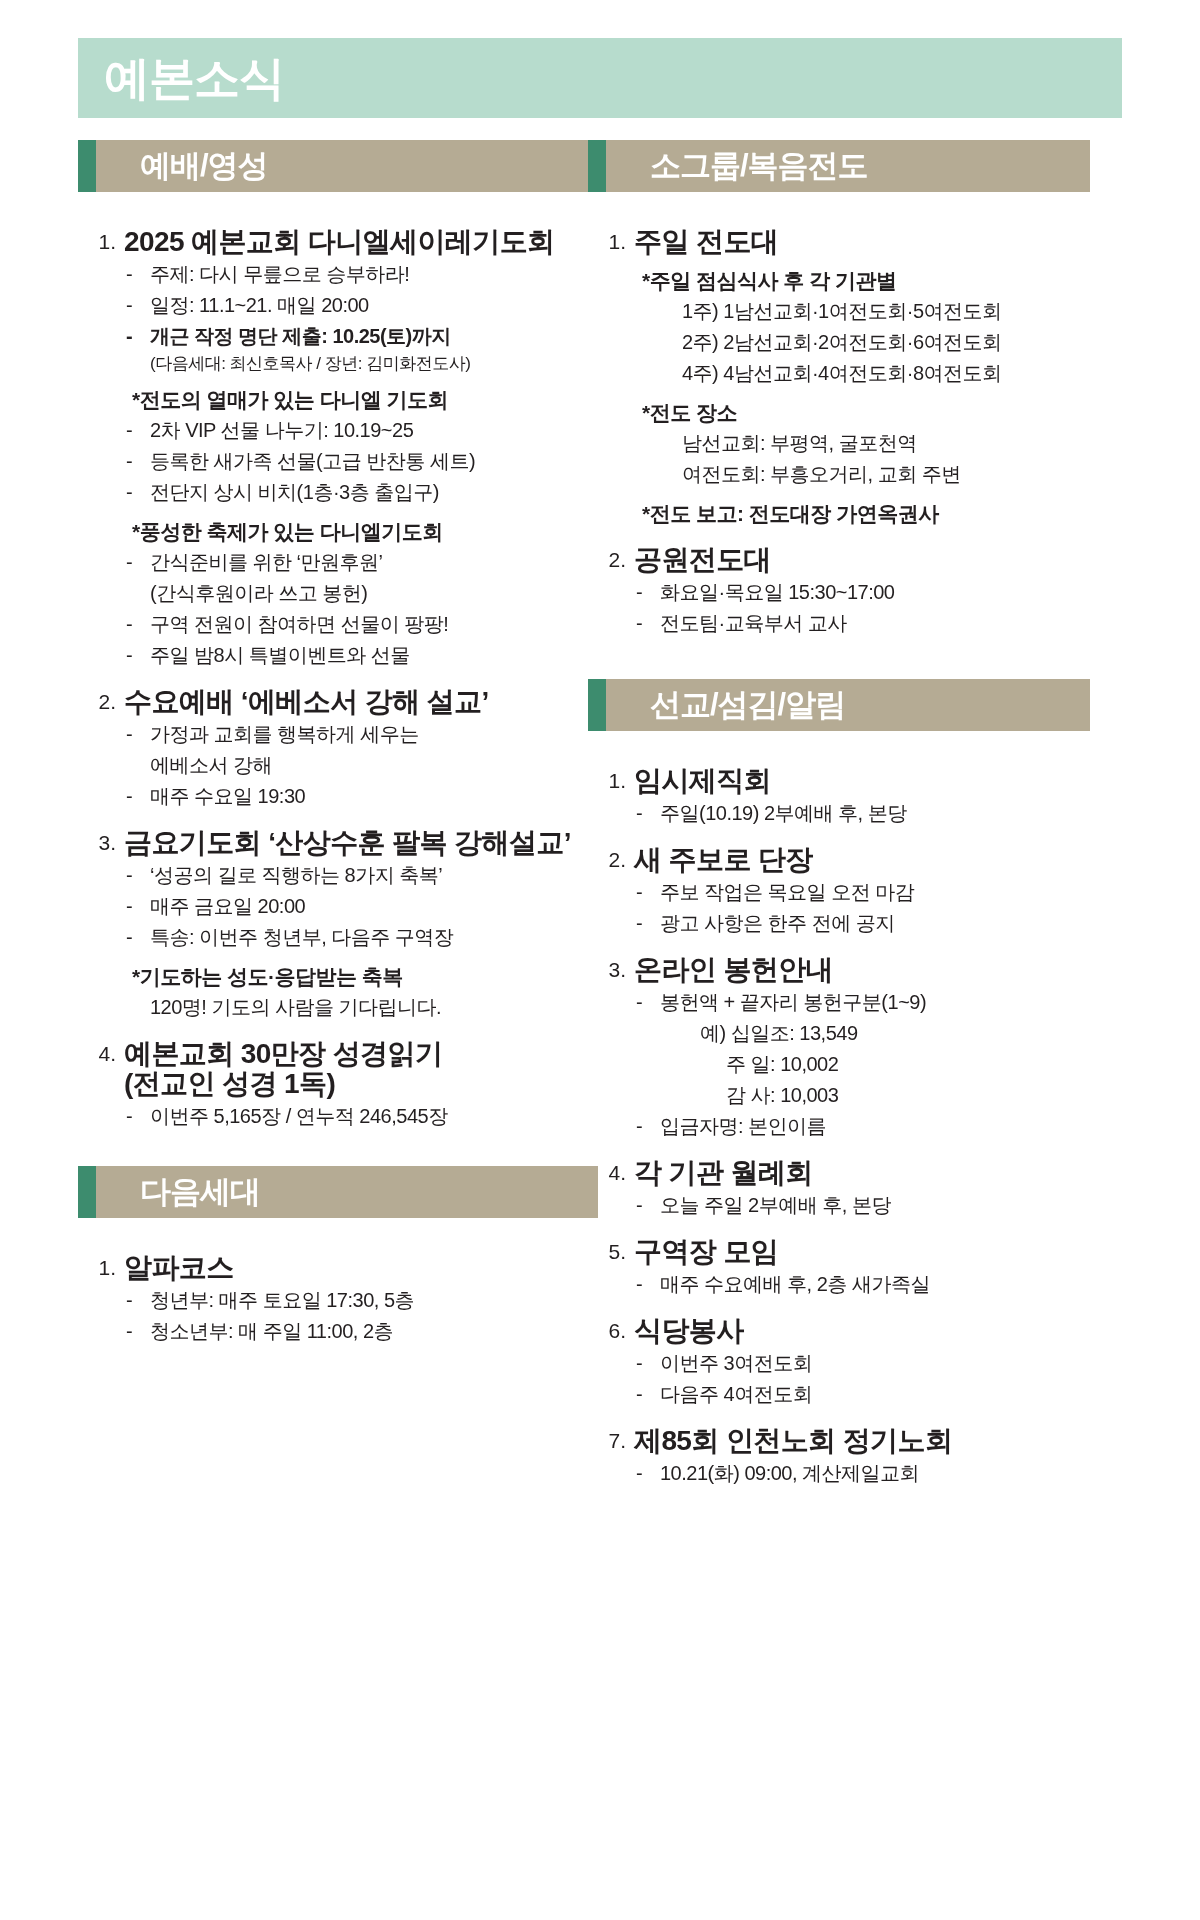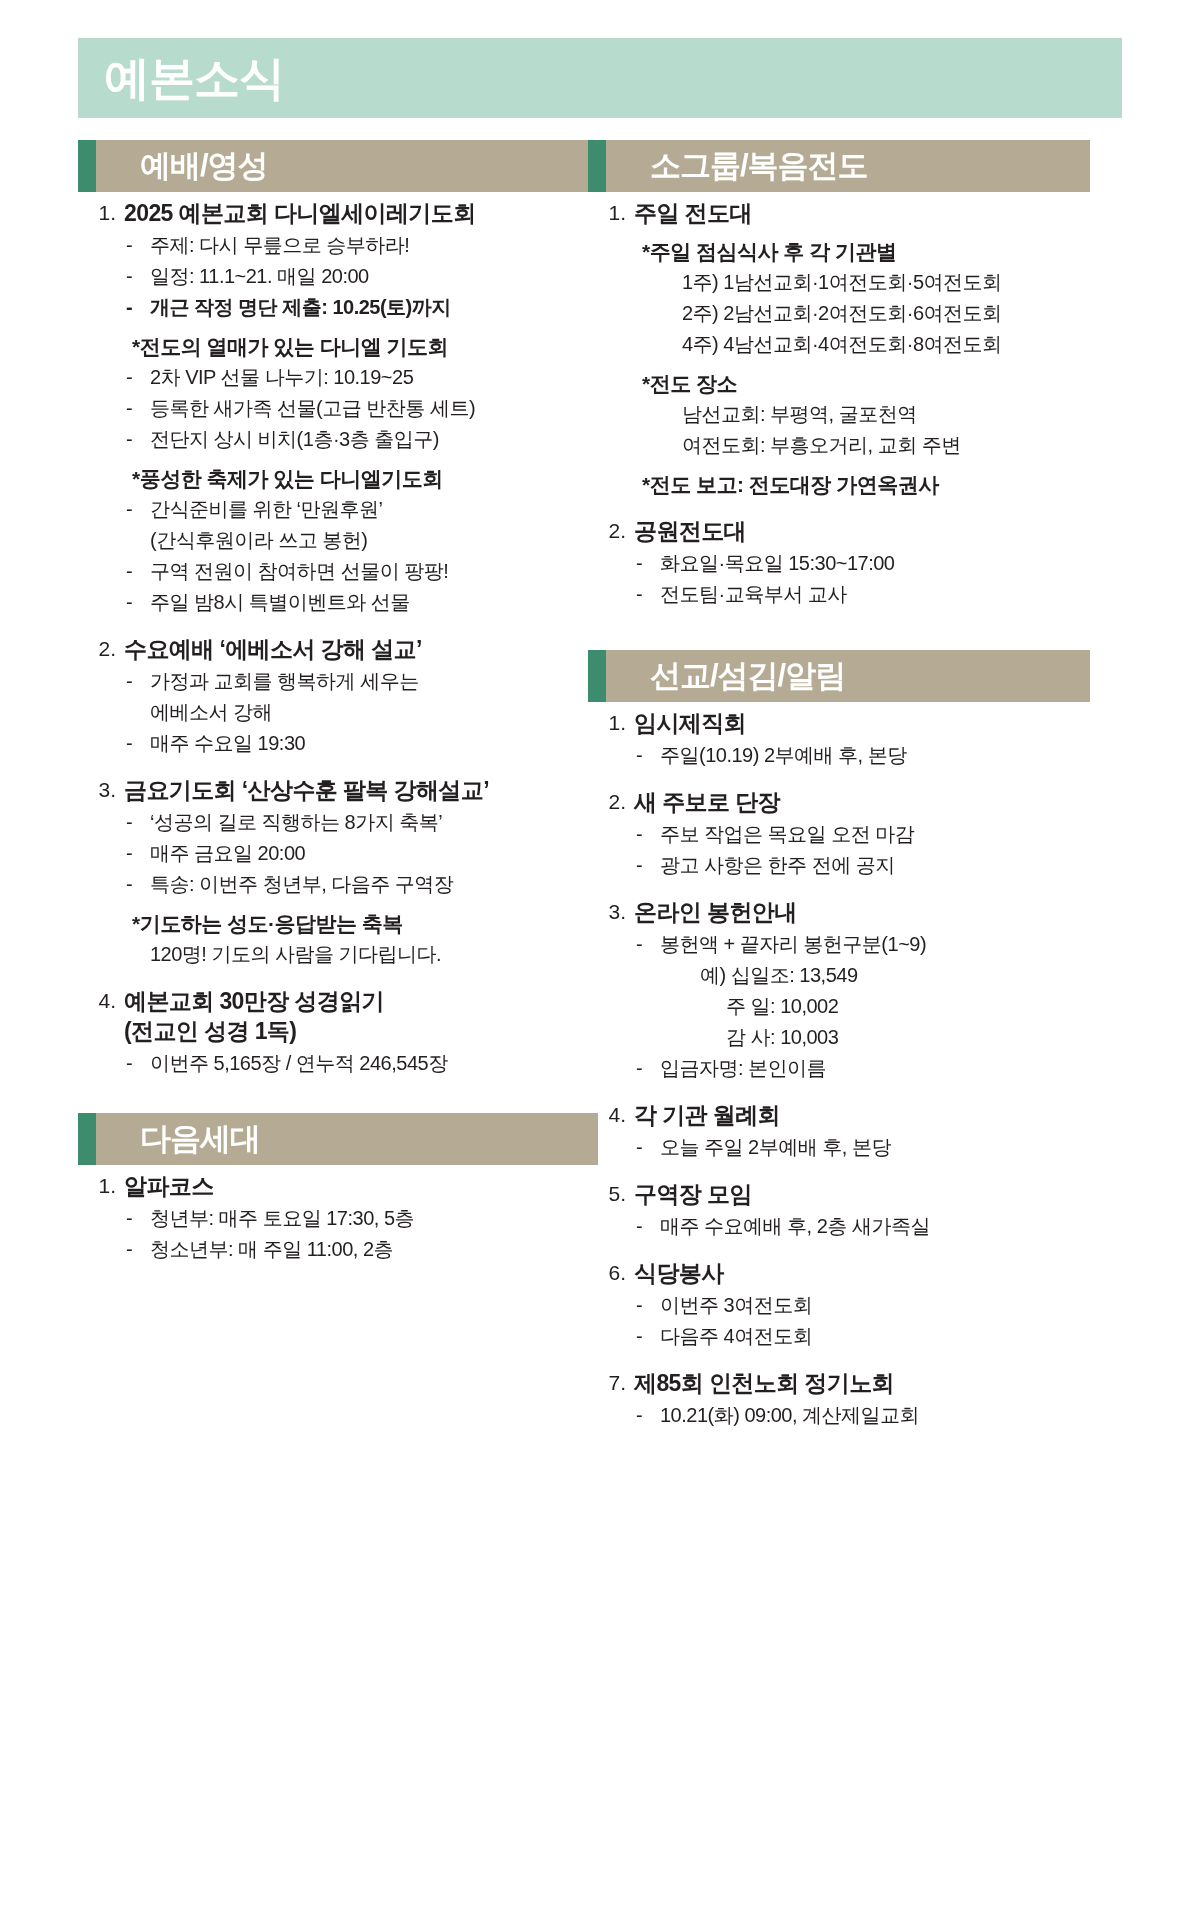--- a/index.html
+++ b/index.html
@@ -48,21 +48,21 @@
     position: absolute;
     top: 140px;
   }
   .col-left { left: 78px; width: 520px; }
   .col-right { left: 588px; width: 502px; }
 
   
   .sec-head {
     position: relative;
     height: 52px;
-    margin-bottom: 6px;
+    margin-bottom: 35px;
   }
   .sec-head .bar {
     position: absolute;
     left: 0; top: 0;
     width: 18px; height: 52px;
     background: #3d8c6e;
   }
   .sec-head .band {
     position: absolute;
     left: 18px; top: 0;
@@ -95,21 +95,21 @@
     position: absolute;
     left: 8px;
     top: 0;
     width: 30px;
     text-align: right;
     font-size: 21px;
     line-height: 30px;
     color: #231f20;
   }
   li.item > .title {
-    font-size: 23px;
+    font-size: 28px;
     font-weight: bold;
     line-height: 30px;
     letter-spacing: -0.6px;
   }
   .sub {
     margin: 2px 0 0 0;
     padding: 0;
     list-style: none;
   }
   .sub li {
@@ -156,20 +156,21 @@
             <div class="label">예배/영성</div>
           </div>
           <ol class="items">
             <li class="item">
               <span class="num">1.</span>
               <div class="title">2025 예본교회 다니엘세이레기도회</div>
               <ul class="sub">
                 <li class=""><span class="dash">-</span><span>주제: 다시 무릎으로 승부하라!</span></li>
                 <li class=""><span class="dash">-</span><span>일정: 11.1~21. 매일 20:00</span></li>
                 <li class=" bold"><span class="dash">-</span><span>개근 작정 명단 제출: 10.25(토)까지</span></li>
+                <li class="plain small"><span>(다음세대: 최신호목사 / 장년: 김미화전도사)</span></li>
                 <li class="star"><span>*전도의 열매가 있는 다니엘 기도회</span></li>
                 <li class=""><span class="dash">-</span><span>2차 VIP 선물 나누기: 10.19~25</span></li>
                 <li class=""><span class="dash">-</span><span>등록한 새가족 선물(고급 반찬통 세트)</span></li>
                 <li class=""><span class="dash">-</span><span>전단지 상시 비치(1층·3층 출입구)</span></li>
                 <li class="star"><span>*풍성한 축제가 있는 다니엘기도회</span></li>
                 <li class=""><span class="dash">-</span><span>간식준비를 위한 ‘만원후원’</span></li>
                 <li class="cont"><span>(간식후원이라 쓰고 봉헌)</span></li>
                 <li class=""><span class="dash">-</span><span>구역 전원이 참여하면 선물이 팡팡!</span></li>
                 <li class=""><span class="dash">-</span><span>주일 밤8시 특별이벤트와 선물</span></li>
               </ul>

